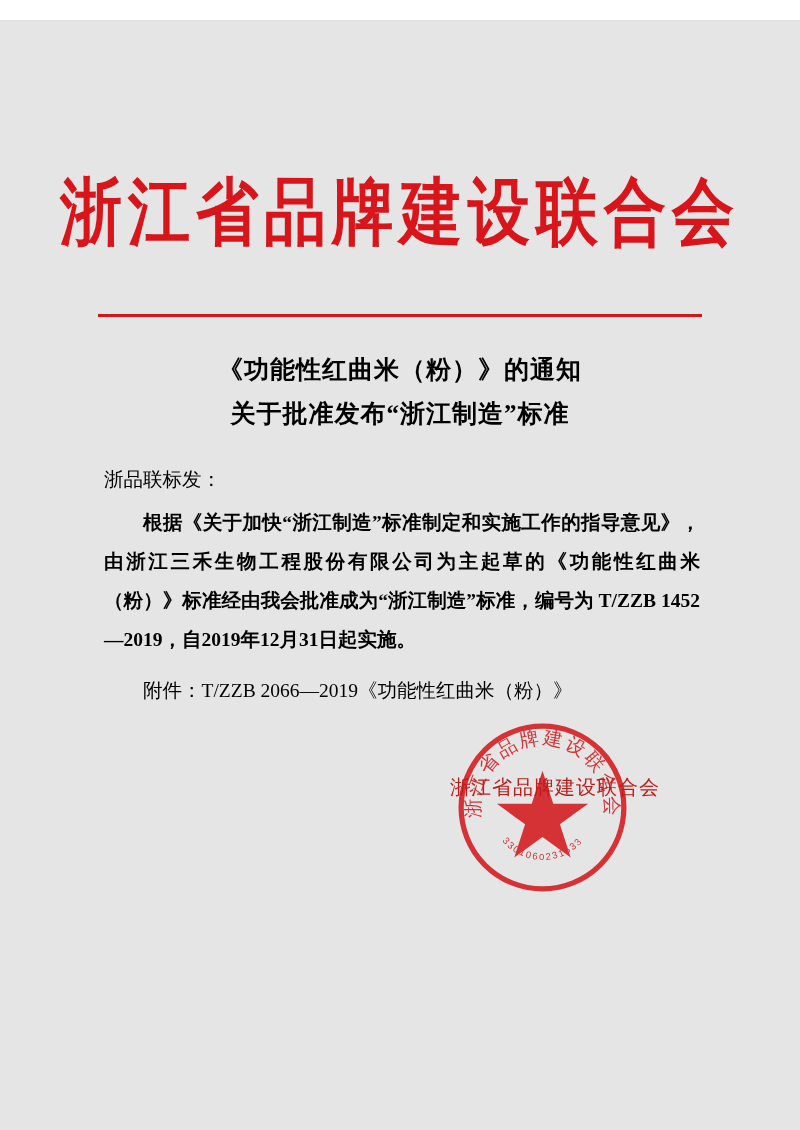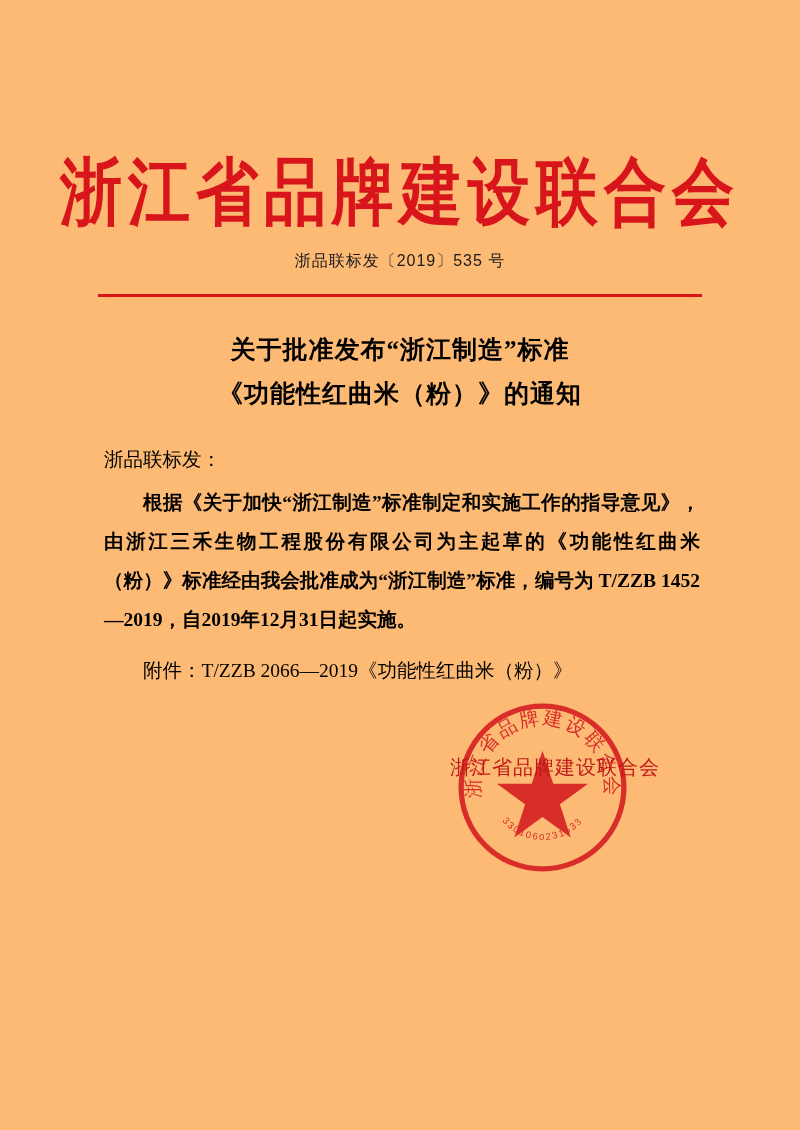--- a/index.html
+++ b/index.html
@@ -12,21 +12,22 @@
     height: 1130px;
     position: relative;
     font-family: "Liberation Serif", "DejaVu Serif", serif;
     color: #000000;
     overflow: hidden;
   }
 
   .page {
     position: absolute;
     inset: 0;
-    background: #fdba74;
+    background: #e5e5e5;
+    margin-top: 20px;
   }
 
   
   .letterhead {
     position: absolute;
     top: 150px;
     left: 0;
     right: 0;
     text-align: center;
   }
@@ -131,28 +132,27 @@
     font-family: "Liberation Sans", "DejaVu Sans", sans-serif;
   }
 </style>
 </head>
 <body>
 
 <div class="page">
 
   <div class="letterhead">
     <div class="org-title">浙江省品牌建设联合会</div>
-    <div class="doc-number">浙品联标发〔2019〕535 号</div>
   </div>
 
   <div class="red-rule"></div>
 
   <div class="doc-title">
+    <span class="line">《功能性红曲米（粉）》的通知</span>
     <span class="line">关于批准发布“浙江制造”标准</span>
-    <span class="line">《功能性红曲米（粉）》的通知</span>
   </div>
 
   <div class="body-wrap">
     <p class="salutation">浙品联标发：</p>
     <p class="para">根据《关于加快“浙江制造”标准制定和实施工作的指导意见》，由浙江三禾生物工程股份有限公司为主起草的《功能性红曲米（粉）》标准经由我会批准成为“浙江制造”标准，编号为 T/ZZB 1452—2019，自2019年12月31日起实施。</p>
     <p class="attachment">附件：T/ZZB 2066—2019《功能性红曲米（粉）》</p>
   </div>
 
   <div class="seal">
     <svg viewBox="0 0 200 200" xmlns="http://www.w3.org/2000/svg" aria-hidden="true">

